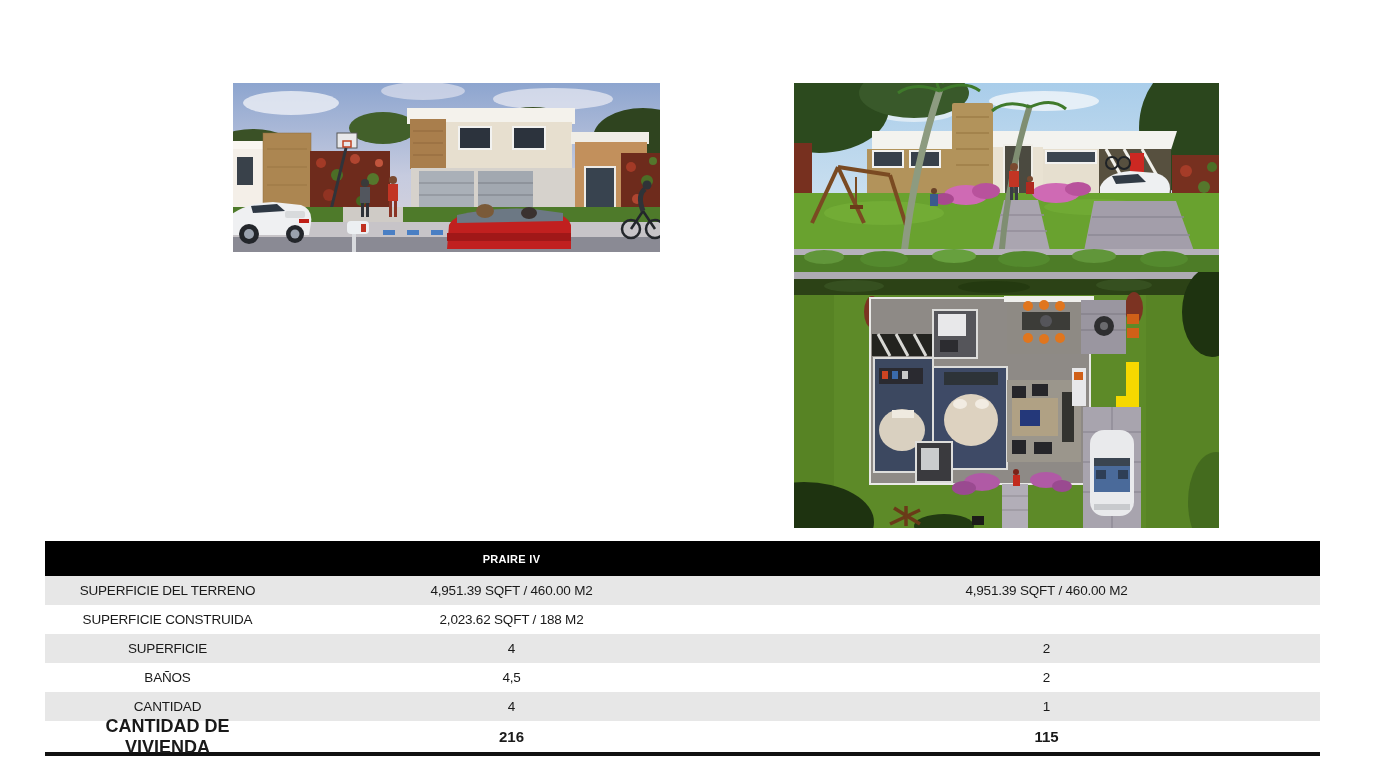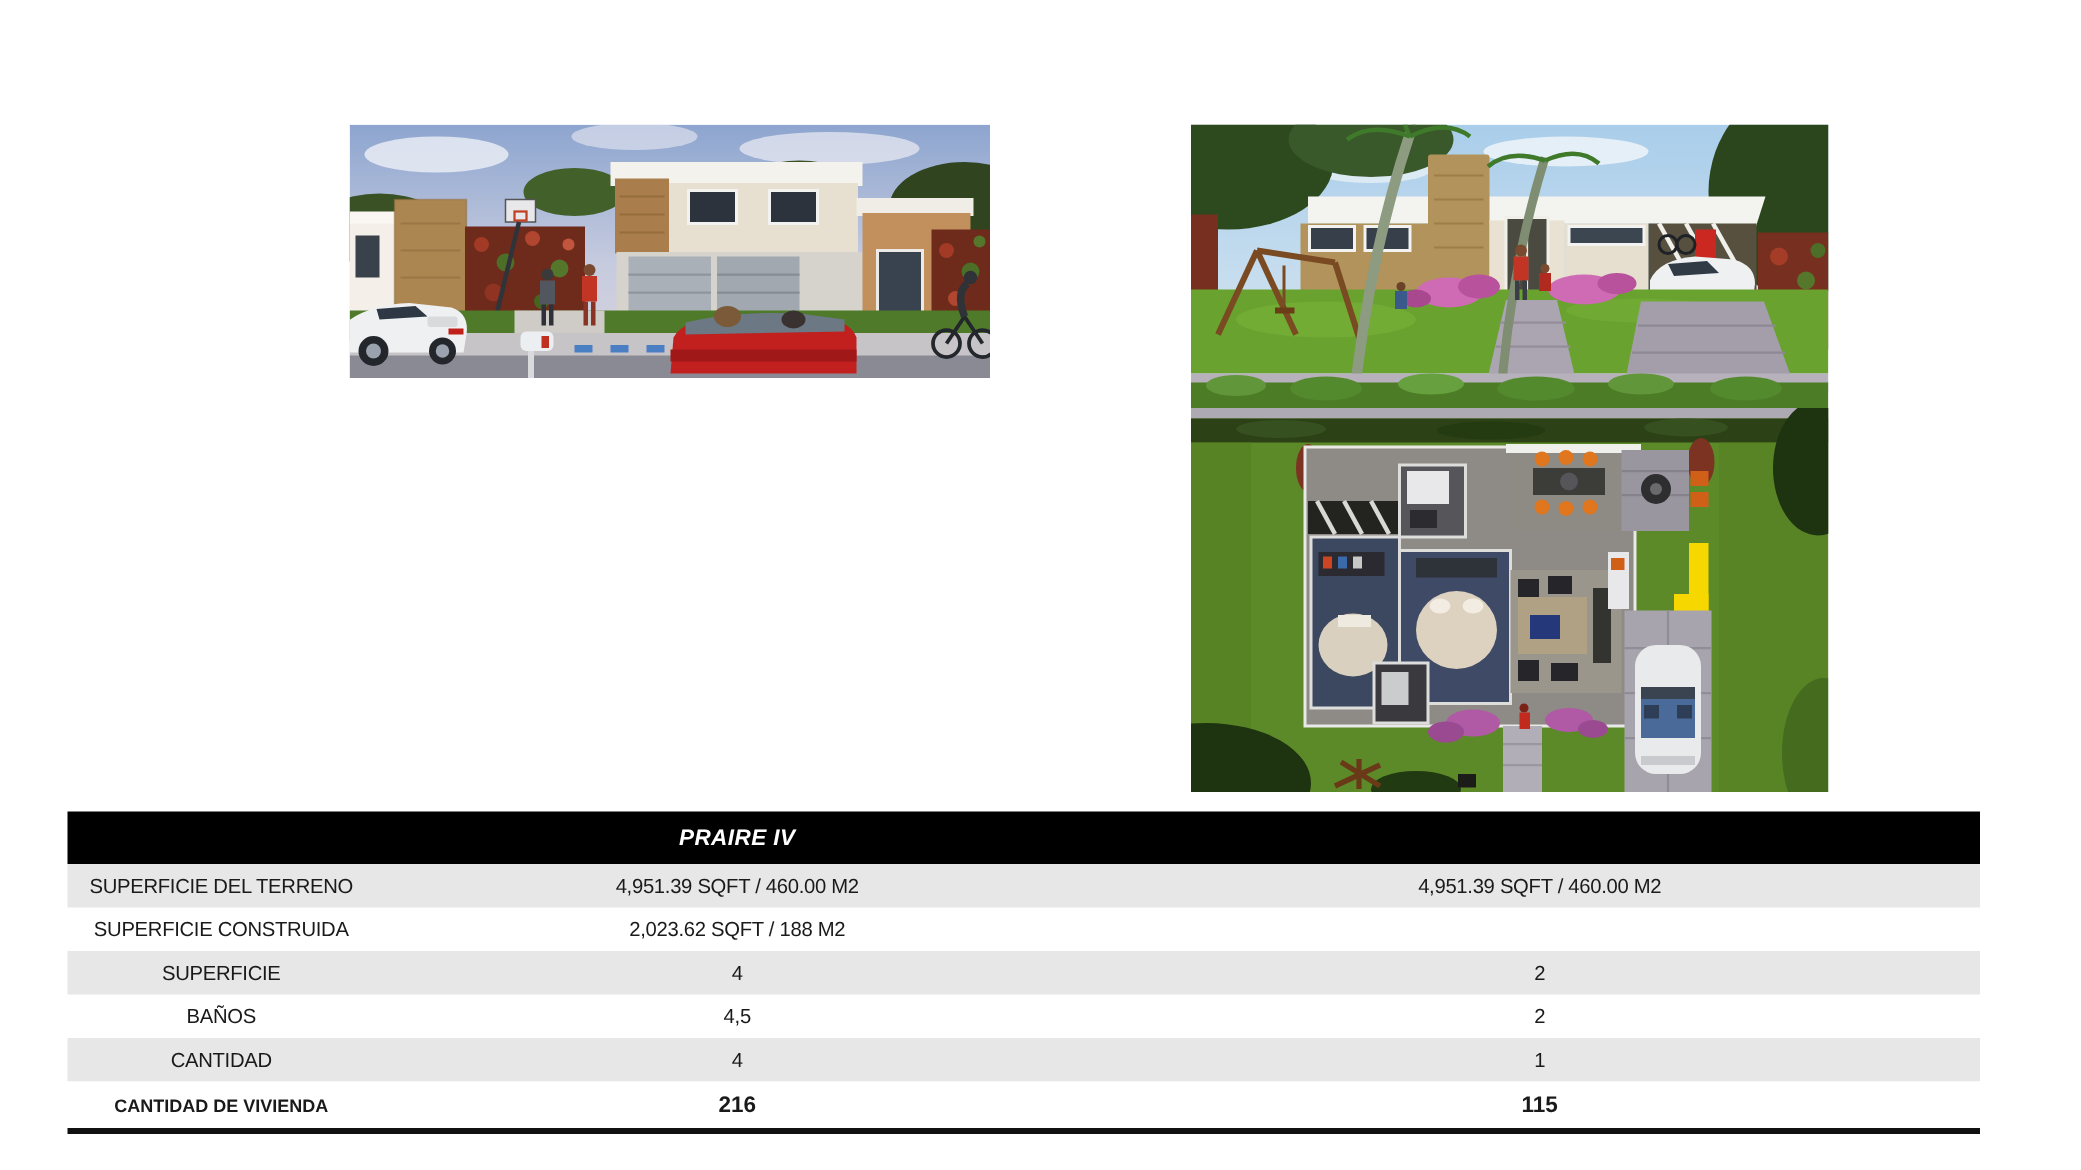--- a/index.html
+++ b/index.html
@@ -11,31 +11,31 @@
   .render svg{display:block;}
   #render-left{left:233px;top:83px;width:427px;height:169px;}
   #render-right{left:794px;top:83px;width:425px;height:445px;}
 
   
   #comparison-table{
     position:absolute;left:45px;top:541px;width:1275px;
     border-bottom:4px solid var(--rule,#111);
   }
   .t-row{display:flex;align-items:center;width:100%;}
-  .t-col-label{width:205px;text-align:center;flex:0 0 auto;}
+  .t-col-label{width:205px;text-align:center;flex:0 0 auto;padding-left:20px;}
   .t-col-1{width:483px;text-align:center;flex:0 0 auto;}
   .t-col-2{width:587px;text-align:center;flex:0 0 auto;}
   .t-head{
     height:35px;background:var(--header-bg,#000);color:var(--header-text,#fff);
-    font-weight:bold;font-size:15px;letter-spacing:.3px;font-style:italic;
+    font-weight:bold;font-size:11px;letter-spacing:.3px;
   }
   .t-data{height:29px;font-size:13.5px;letter-spacing:-0.2px;}
   .t-data.stripe{background:var(--stripe-bg,#e7e7e7);}
   .t-total{height:31px;font-size:15px;font-weight:bold;background:#fff;}
-  .t-total .t-col-label{font-size:12px;}
+  .t-total .t-col-label{font-size:18px;}
 </style>
 </head>
 <body>
 
 <div id="canvas" style="--header-bg: #000000; --header-text: #ffffff; --stripe-bg: #e7e7e7; --rule: #111111;">
 
   <div id="render-left" class="render" aria-label="PRAIRE IV street view render">
     <svg width="427" height="169" viewBox="0 0 427 169">
       <defs>
         <linearGradient id="skyA" x1="0" y1="0" x2="0" y2="1">

